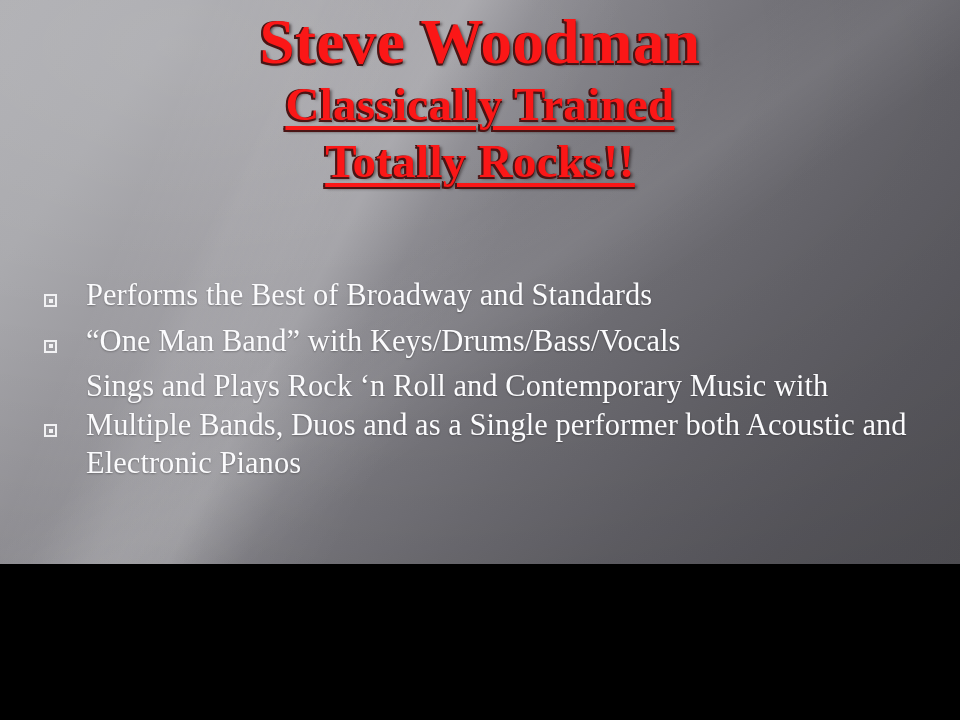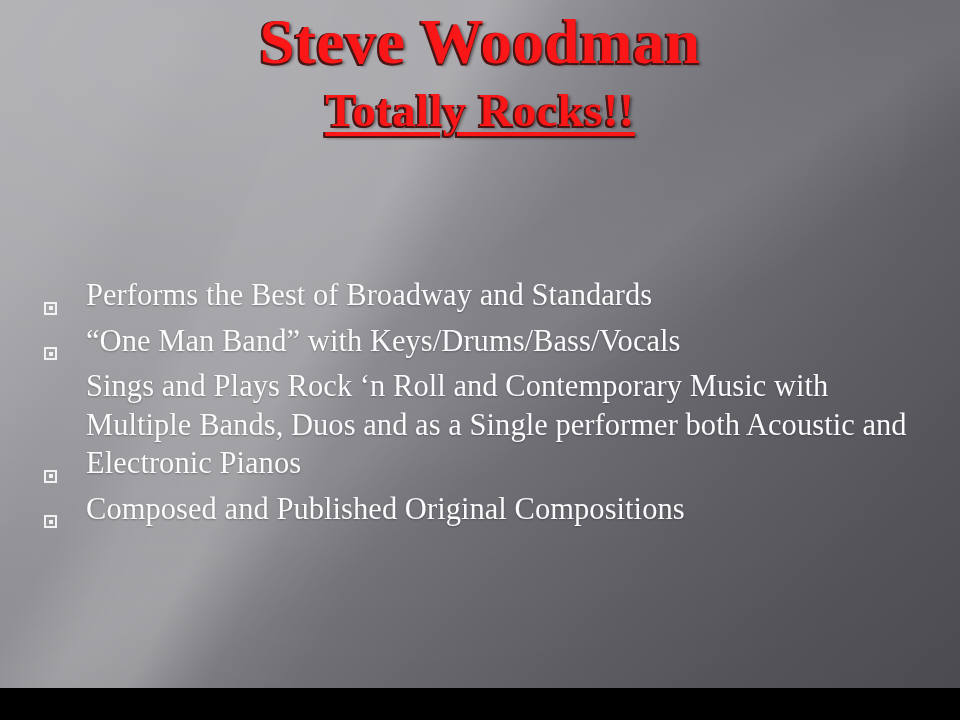--- a/index.html
+++ b/index.html
@@ -4,21 +4,21 @@
 <style>
   html, body {
     margin: 0;
     padding: 0;
     background: #000;
   }
 
   #slide {
     position: relative;
     width: 960px;
-    height: 688px;
+    height: 564px;
     overflow: hidden;
     font-family: "Liberation Serif", "DejaVu Serif", serif;
     
     background:
       linear-gradient(118deg,
         rgba(255,255,255,0.00) 0%,
         rgba(255,255,255,0.00) 26%,
         rgba(255,255,255,0.16) 33%,
         rgba(255,255,255,0.22) 37%,
         rgba(255,255,255,0.05) 43%,
@@ -114,33 +114,33 @@
     text-underline-offset: 6px;
     text-shadow:
       -2px 0 0 #4a1515,
       0 2px 0 #4a1515,
       -2px 2px 0 #4a1515,
       -1px 1px 0 #4a1515,
       2px 2px 3px rgba(20,10,10,0.5);
     white-space: nowrap;
   }
   .sub-line-1 { margin-top: 4px; }
-  .sub-line-2 { margin-top: 10px; }
+  .sub-line-2 { margin-top: 4px; }
 
   
   .bullets {
     position: absolute;
     top: 276px;
     left: 44px;
     width: 890px;
   }
 
   .bullet-row {
     display: flex;
-    align-items: flex-end;
+    align-items: center;
     margin-bottom: 7px;
   }
 
   .bullet-marker {
     flex: 0 0 auto;
     width: 42px;
     padding-top: 11px;
     display: flex;
     justify-content: flex-start;
   }
@@ -176,20 +176,23 @@
 
   <div id="sheen-a"></div>
   <div id="sheen-b"></div>
   <div id="vignette"></div>
 
   <div id="content">
 
     <div class="title-block">
       <span class="title-main">Steve Woodman</span>
       <div>
+        <span class="title-sub sub-line-1">Classically Trained</span>
+      </div>
+      <div>
         <span class="title-sub sub-line-2">Totally Rocks!!</span>
       </div>
     </div>
 
     <div class="bullets">
 
       <div class="bullet-row">
         <span class="bullet-marker">
           <span class="sq-outer">
               <span class="sq-inner"></span>
@@ -209,27 +212,19 @@
 
       <div class="bullet-row">
         <span class="bullet-marker">
           <span class="sq-outer">
               <span class="sq-inner"></span>
             </span>
         </span>
         <span class="bullet-text">Sings and Plays Rock ‘n Roll and Contemporary Music with Multiple Bands, Duos and as a Single performer both Acoustic and Electronic Pianos</span>
       </div>
 
-      <div class="bullet-row">
-        <span class="bullet-marker">
-          <span class="sq-outer">
-              <span class="sq-inner"></span>
-            </span>
-        </span>
-        <span class="bullet-text">Composed and Published Original Compositions</span>
-      </div>
 
 
 
     </div>
 
   </div>
 </div>
 
 </body></html>

